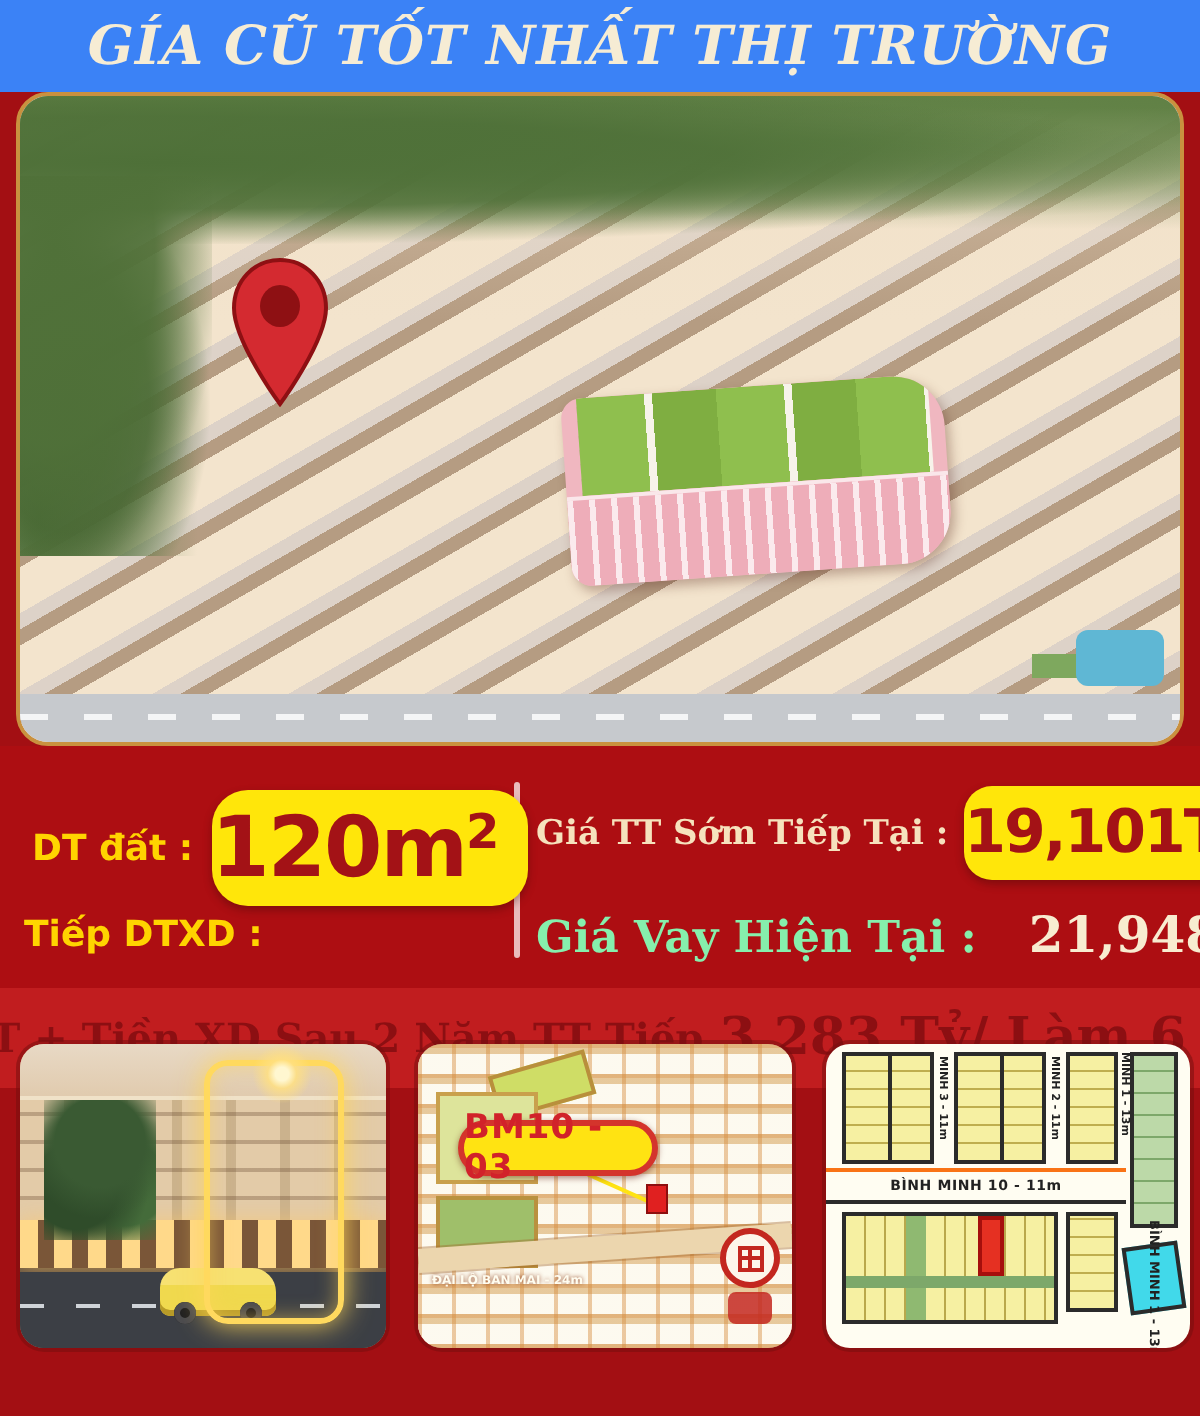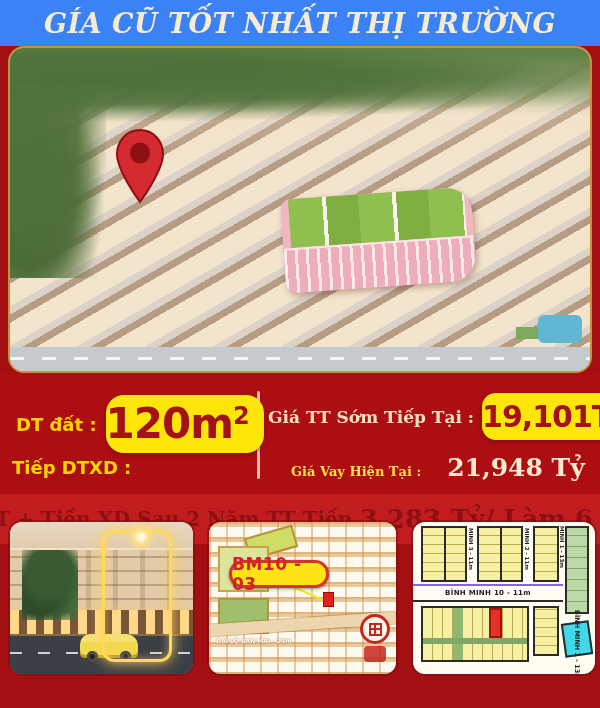--- a/index.html
+++ b/index.html
@@ -63,21 +63,21 @@
   .box-120 .val { color:#a31216; font-weight:bold; font-size:42px; line-height:1; letter-spacing:-1px; }
   .box-120 sup { font-size:24px; font-weight:bold; color:#a31216; vertical-align:14px; }
   .row-tong { position:absolute; left:12px; top:84px; display:flex; align-items:baseline; gap:10px; }
   .val-white { color:#ffffff; font-weight:bold; font-size:27px; letter-spacing:-.5px; white-space:nowrap; }
   .row-giatt { position:absolute; left:268px; top:20px; display:flex; align-items:center; gap:8px; }
   .lbl-cream { font-family:"DejaVu Serif","Liberation Serif",serif; color:#f6e2bd; font-weight:bold;
                font-size:17px; white-space:nowrap; }
   .box-19 { width:162px; height:47px; border-radius:14px; }
   .box-19 .val { color:#a31216; font-weight:bold; font-size:30px; line-height:1; letter-spacing:-1px; }
   .row-giavay { position:absolute; left:268px; top:80px; display:flex; align-items:baseline; gap:26px; }
-  .lbl-cream2 { font-family:"DejaVu Serif","Liberation Serif",serif; color:#fde047; font-weight:bold; font-size:13px; white-space:nowrap;margin-left:23px; }
+  .lbl-cream2 { font-family:"DejaVu Serif","Liberation Serif",serif; color:#86efac; font-weight:bold; font-size:22px; white-space:nowrap; }
   .val-cream { font-family:"DejaVu Serif","Liberation Serif",serif; color:#f8ecd0; font-weight:bold;
                font-size:25px; white-space:nowrap; }
 
   
   .banner { position:absolute; left:0; top:494px; width:600px; height:50px; background:#c11d1f;
             display:flex; align-items:center; justify-content:center; gap:8px; }
   .banner .t1 { font-family:"DejaVu Serif","Liberation Serif",serif; font-weight:bold;
                 font-size:20px; color:#8c0f12; white-space:nowrap; }
   .banner .t2 { font-family:"DejaVu Serif","Liberation Serif",serif; font-weight:bold;
                 font-size:26px; color:#8c0f12; white-space:nowrap; }
@@ -154,21 +154,21 @@
   .cells-y-h { background:repeating-linear-gradient(90deg, #f6f0a2 0 9px, #b9a84c 9px 10px); }
   .cells-g { background:repeating-linear-gradient(0deg, #bcd9a8 0 10px, #7da86a 10px 11px); }
   .p3-b1 { left:8px;  top:4px; width:46px; height:56px; }
   .p3-b2 { left:64px; top:4px; width:46px; height:56px; }
   .p3-b3 { left:120px; top:4px; width:26px; height:56px; }
   .p3-mid { position:absolute; left:50%; top:0; width:2px; height:100%; background:#2b2b2b; }
   .p3-greenrow { position:absolute; left:0; top:58%; width:100%; height:12%; background:#7da86a; }
   .p3-gcol { left:152px; top:4px; width:24px; height:88px; }
   .p3-cyan { left:150px; top:100px; width:28px; height:34px; background:#41d9ea; transform:rotate(-8deg); }
   .p3-hstreet { position:absolute; left:0px; top:62px; width:150px; height:18px; background:#fffdf2;
-     border-top:2px solid #8b5cf6; border-bottom:2px solid #2b2b2b;
+     border-top:2px solid #f97316; border-bottom:2px solid #2b2b2b;
      display:flex; align-items:center; justify-content:center; }
   .p3-hstreet span { font-size:7px; font-weight:bold; color:#222; white-space:nowrap; letter-spacing:.3px; }
   .p3-b4 { left:8px; top:84px; width:108px; height:56px; }
   .p3-b4i { position:absolute; left:30px; top:0; width:10px; height:100%; background:#8fb971; }
   .p3-b5 { left:120px; top:84px; width:26px; height:50px; }
   .p3-red { position:absolute; left:76px; top:86px; width:13px; height:30px; background:#e53022;
             border:2px solid #a60f0c; z-index:3; }
   .p3-vlab { position:absolute; writing-mode:vertical-rl; font-size:5.5px; font-weight:bold; color:#222;
              white-space:nowrap; }
   .p3-v1 { left:55px; top:6px; } .p3-v2 { left:111px; top:6px; } .p3-v3 { left:146px; top:4px; }

